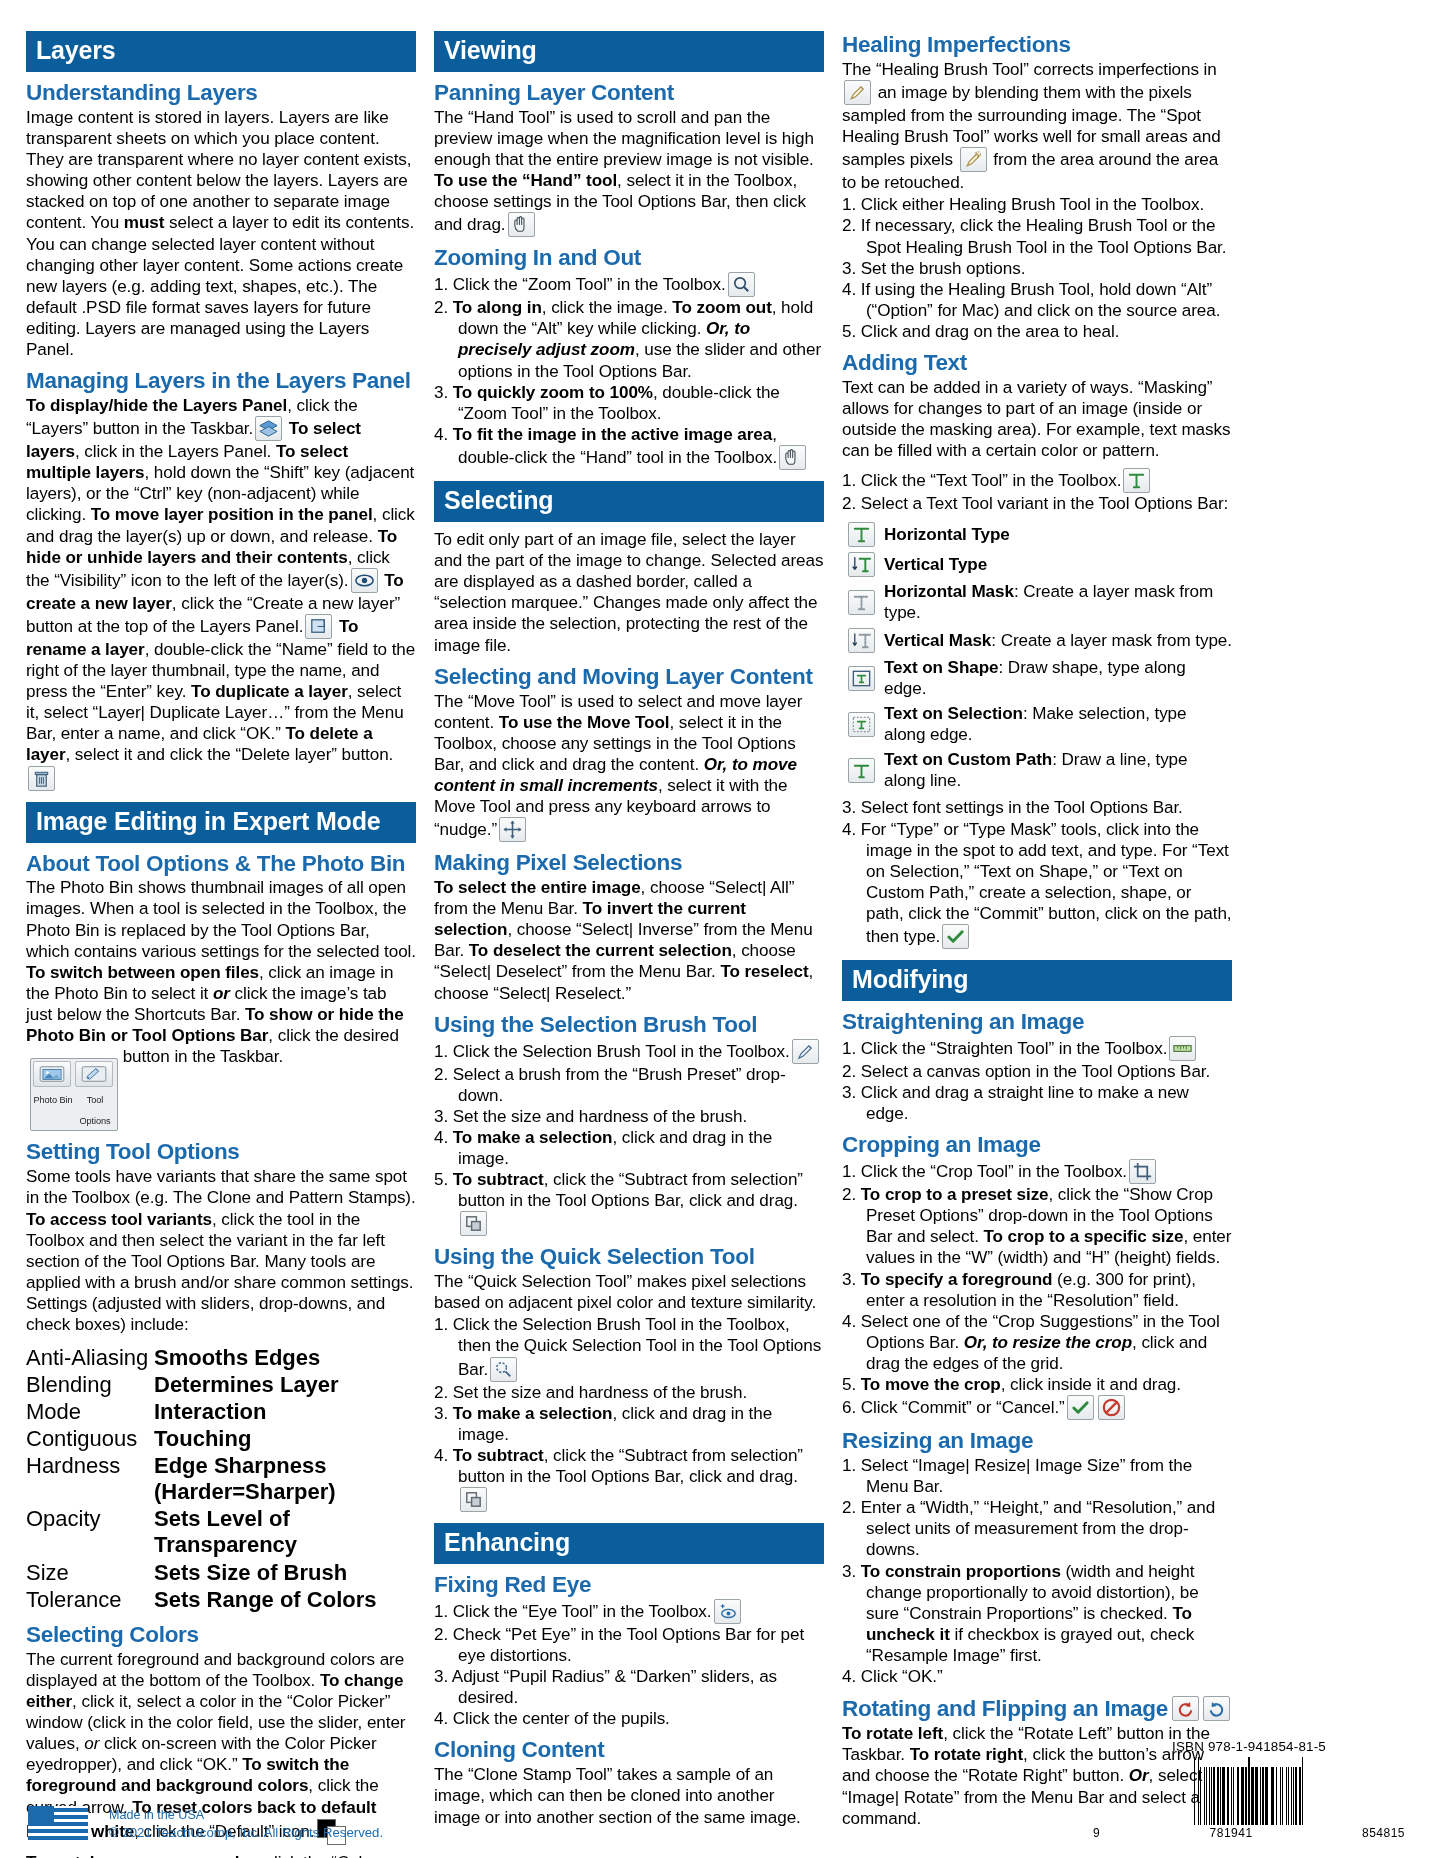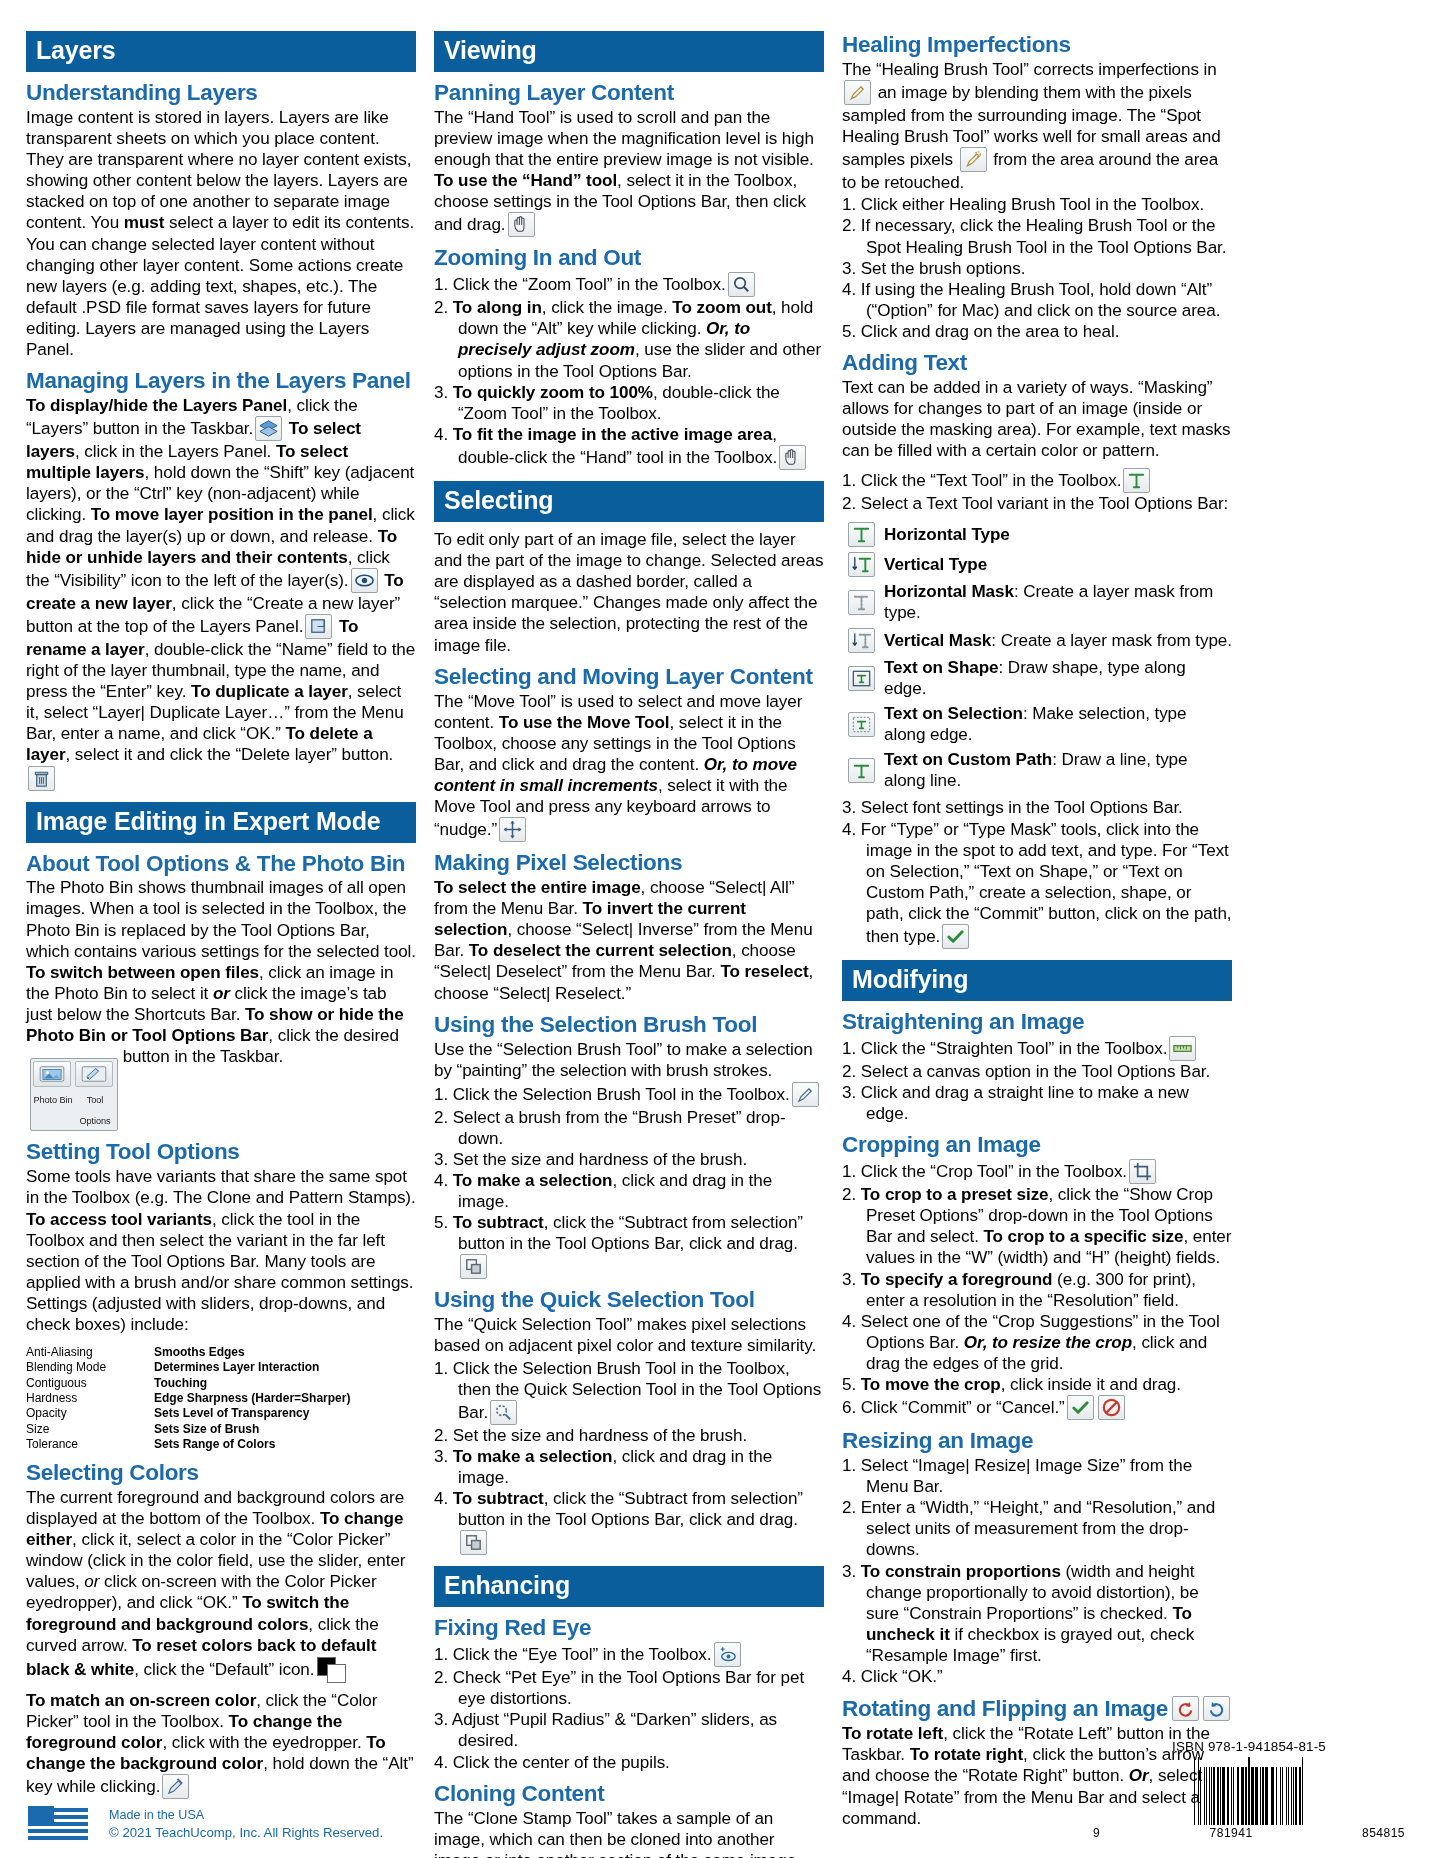--- a/index.html
+++ b/index.html
@@ -82,21 +82,21 @@
   .iconrow {
     display:flex; align-items:center; gap:9px;
     margin:0 0 5px 0;
     font-size:17.1px; line-height:1.2;
   }
   .iconrow .chip { margin:0; flex:0 0 auto; }
   .iconrow .lbl { letter-spacing:-0.08px; }
 
   
   table.settings { border-collapse:collapse; margin:10px 0 2px 0; width:100%; }
-  table.settings td { font-size:12px; line-height:1.19; padding:0 0 1px 0; vertical-align:top;}
+  table.settings td { font-size:22px; line-height:1.19; padding:0 0 1px 0; vertical-align:top;}
   table.settings td.k { width:128px; }
   table.settings td.v { font-weight:bold; }
 
   
   .dualbtn {
     display:inline-block; vertical-align:-22px; margin-left:4px;
     border:1px solid #9aa3a8; background:#eceff1; padding:2px 2px 1px 2px;
     border-radius:2px;
   }
   .dualbtn .inner { display:flex; gap:2px; }
@@ -256,21 +256,20 @@
       <h3 class="sub">Selecting and Moving Layer Content</h3>
       <p class="body">The “Move Tool” is used to select and move layer content. <b>To use the Move Tool</b>, select it in the Toolbox, choose any settings in the Tool Options Bar, and click and drag the content. <bi>Or, to move content in small increments</bi>, select it with the Move Tool and press any keyboard arrows to “nudge.”<span class="chip"><svg viewBox="0 0 24 24">
               <path d="M12 3v18M3 12h18" stroke="#3f5d79" stroke-width="1.6"></path>
               <path d="M12 3l-2.4 2.8h4.8zM12 21l-2.4-2.8h4.8zM3 12l2.8-2.4v4.8zM21 12l-2.8-2.4v4.8z" fill="#3f5d79"></path>
             </svg></span></p>
 
       <h3 class="sub">Making Pixel Selections</h3>
       <p class="body"><b>To select the entire image</b>, choose “Select| All” from the Menu Bar. <b>To invert the current selection</b>, choose “Select| Inverse” from the Menu Bar. <b>To deselect the current selection</b>, choose “Select| Deselect” from the Menu Bar. <b>To reselect</b>, choose “Select| Reselect.”</p>
 
       <h3 class="sub">Using the Selection Brush Tool</h3>
-      <p class="body">Use the “Selection Brush Tool” to make a selection by “painting” the selection with brush strokes.</p>
       <ol class="steps">
         <li>Click the Selection Brush Tool in the Toolbox.<span class="chip"><svg viewBox="0 0 24 24">
                 <path d="M5 19l2.2-4.6 8.3-8.3 2.4 2.4-8.3 8.3z" fill="#eef3f7" stroke="#46698c" stroke-width="1.2"></path>
                 <path d="M15.5 6.1l2.4 2.4" stroke="#46698c" stroke-width="1.2"></path>
               </svg></span></li>
         <li>Select a brush from the “Brush Preset” drop-down.</li>
         <li>Set the size and hardness of the brush.</li>
         <li><b>To make a selection</b>, click and drag in the image.</li>
         <li><b>To subtract</b>, click the “Subtract from selection” button in the Tool Options Bar, click and drag.<span class="chip"><svg viewBox="0 0 24 24">
                 <rect x="5" y="5" width="10" height="10" fill="none" stroke="#5f6b73" stroke-width="1.5"></rect>

